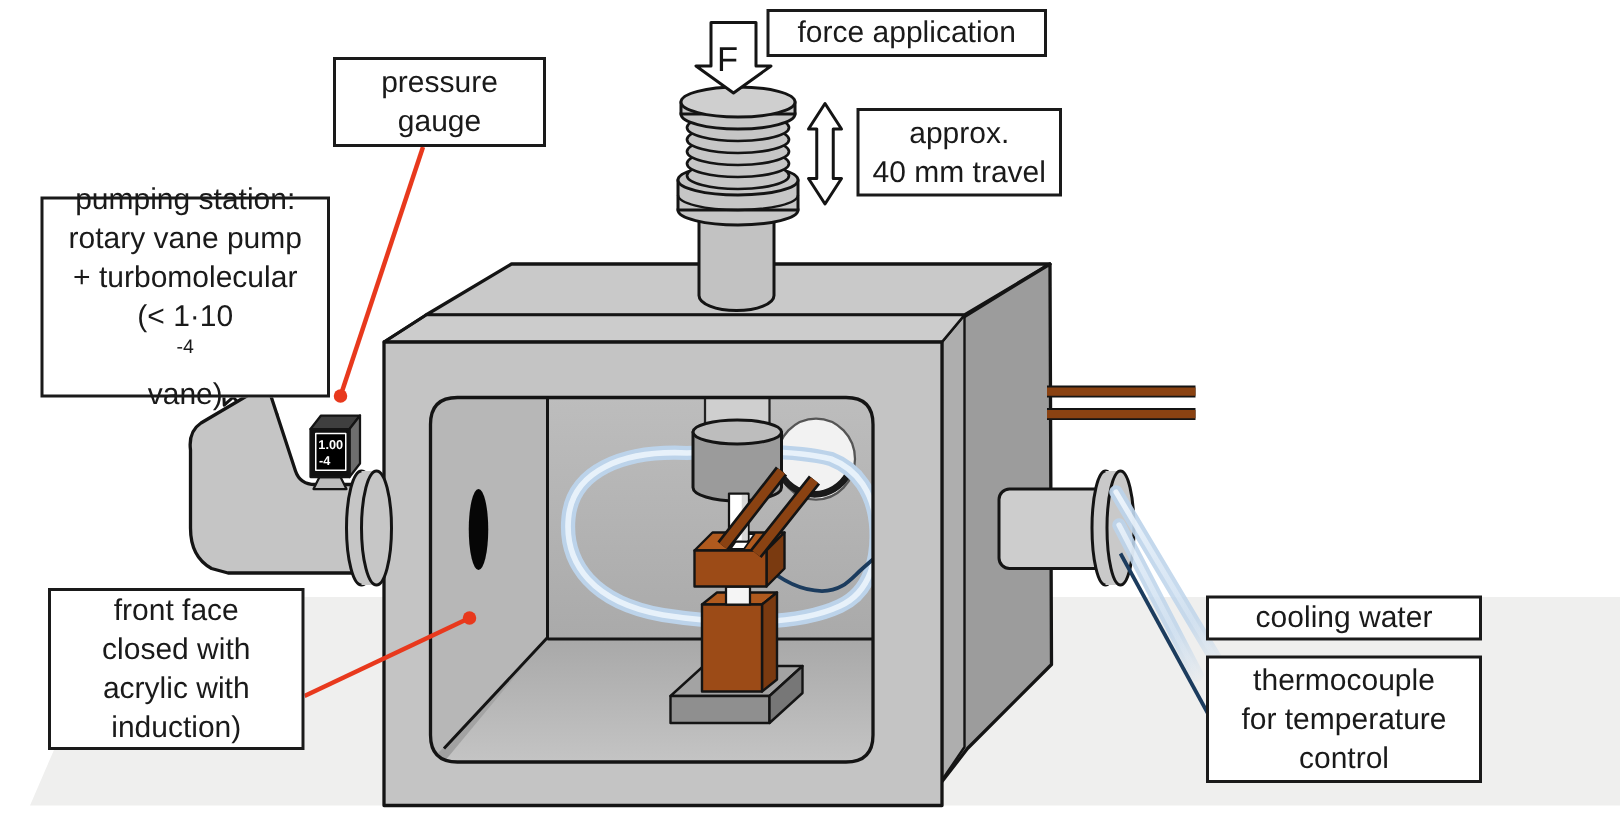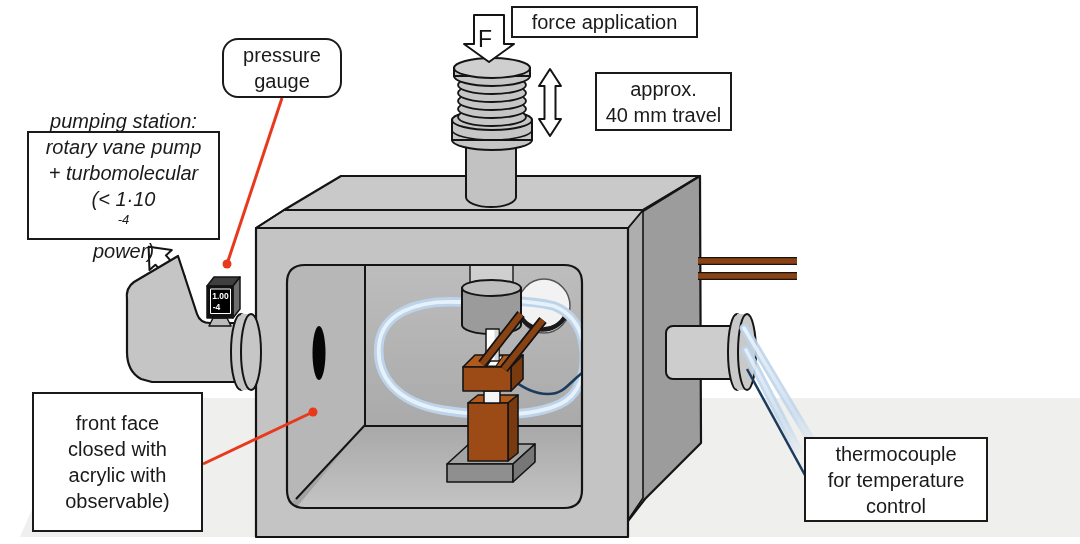--- a/index.html
+++ b/index.html
@@ -182,49 +182,52 @@
   <g>
     <line x1="282" y1="98" x2="227" y2="264" stroke="#e8391d" stroke-width="3"></line>
     <circle cx="227" cy="264" r="4.5" fill="#e8391d"></circle>
   </g>
   <g>
     <line x1="203" y1="464" x2="313" y2="412" stroke="#e8391d" stroke-width="3"></line>
     <circle cx="313" cy="412" r="4.5" fill="#e8391d"></circle>
   </g>
 </svg>
 
-<div class="label" style="left:222px;top:38px;width:120px;height:60px;border-radius:16px;">
+<div class="label" style="left:222px;top:38px;width:142px;height:60px;">
   <span>pressure</span>
   <span>gauge</span>
 </div>
 
 <div class="label" style="left:511px;top:6px;width:187px;height:32px;">
   <span>force application</span>
 </div>
 
-<div class="label" style="left:571px;top:72px;width:137px;height:59px;margin-left:24px;">
+<div class="label" style="left:571px;top:72px;width:137px;height:59px;">
   <span>approx.</span>
   <span>40 mm travel</span>
 </div>
 
-<div class="label" style="left:27px;top:131px;width:193px;height:109px;font-style:italic;">
+<div class="label" style="left:27px;top:131px;width:193px;height:134px;">
   <span>pumping station:</span>
   <span>rotary vane pump</span>
   <span>+ turbomolecular</span>
-  <span class="formula"><span>(&lt; 1·10</span><sup>-4</sup><span>power)</span></span>
-</div>
-
-<div class="label" style="left:32px;top:392px;width:171px;height:140px;">
+  <span class="formula"><span>(&lt; 1·10</span><sup>-4</sup><span>vane)</span></span>
+</div>
+
+<div class="label" style="left:32px;top:392px;width:171px;height:108px;">
   <span>front face</span>
   <span>closed with</span>
   <span>acrylic with</span>
-  <span>observable)</span>
-</div>
-
-
+  <span>induction)</span>
+</div>
+
+
+<div class="label" style="left:804px;top:397px;width:184px;height:30px;">
+  <span>cooling water</span>
+</div>
 
 <div class="label" style="left:804px;top:437px;width:184px;height:85px;">
   <span>thermocouple</span>
   <span>for temperature</span>
   <span>control</span>
 </div>
 
 </div>
 
 </body></html>

